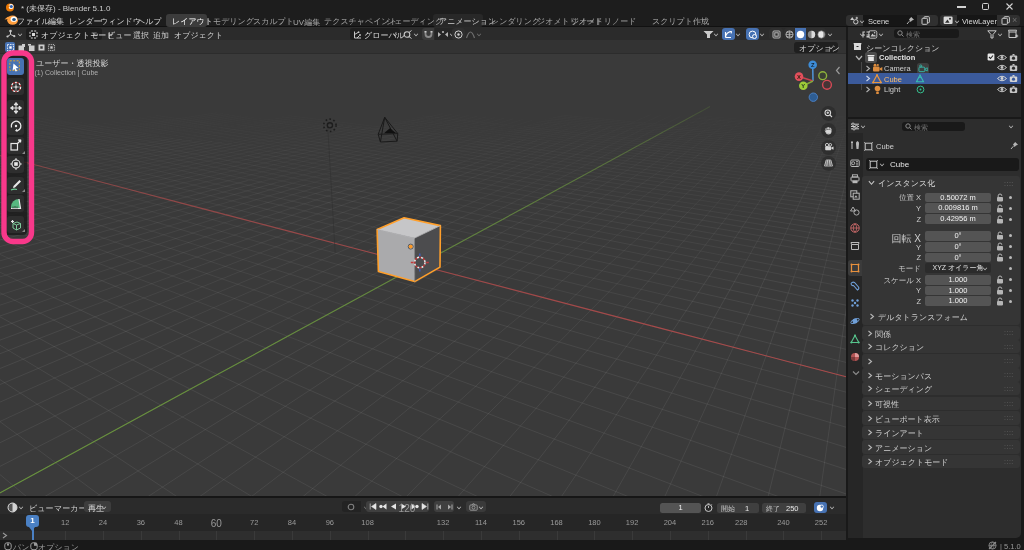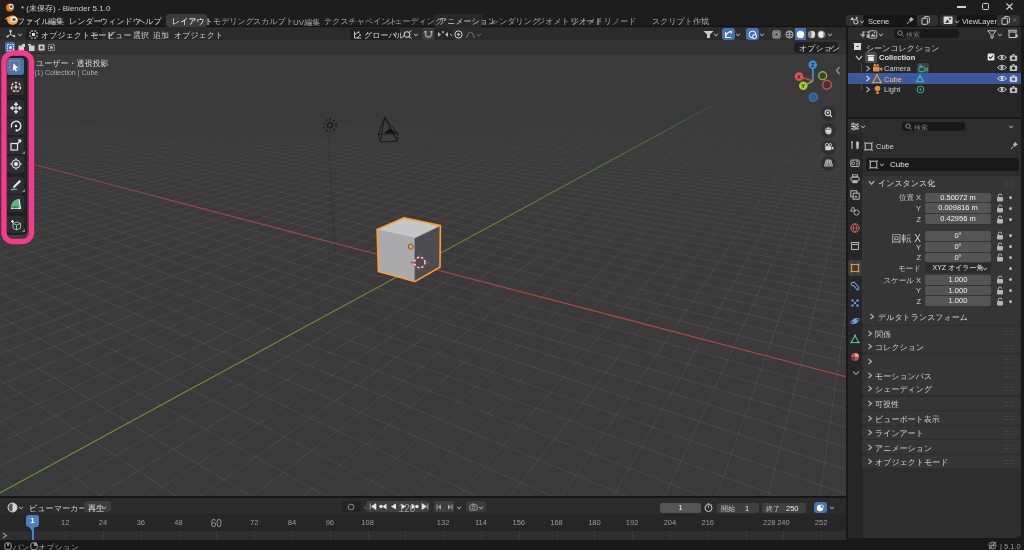--- a/index.html
+++ b/index.html
@@ -1107,21 +1107,21 @@
 <div class="ab" style="left:546.5px;top:517.5px;width:20px;text-align:center;color:#9a9a9a;font-size:7.5px">168</div>
 <div class="ab" style="left:556.5px;top:531px;width:1px;height:9px;background:#3a3a3a"></div>
 <div class="ab" style="left:584.4px;top:517.5px;width:20px;text-align:center;color:#9a9a9a;font-size:7.5px">180</div>
 <div class="ab" style="left:594.4px;top:531px;width:1px;height:9px;background:#3a3a3a"></div>
 <div class="ab" style="left:622.1px;top:517.5px;width:20px;text-align:center;color:#9a9a9a;font-size:7.5px">192</div>
 <div class="ab" style="left:632.1px;top:531px;width:1px;height:9px;background:#3a3a3a"></div>
 <div class="ab" style="left:659.9px;top:517.5px;width:20px;text-align:center;color:#9a9a9a;font-size:7.5px">204</div>
 <div class="ab" style="left:669.9px;top:531px;width:1px;height:9px;background:#3a3a3a"></div>
 <div class="ab" style="left:697.8px;top:517.5px;width:20px;text-align:center;color:#9a9a9a;font-size:7.5px">216</div>
 <div class="ab" style="left:707.8px;top:531px;width:1px;height:9px;background:#3a3a3a"></div>
-<div class="ab" style="left:763px;top:517.5px;width:20px;text-align:left;color:#9a9a9a;font-size:7.5px">228</div>
+<div class="ab" style="left:735px;top:517.5px;width:20px;text-align:left;color:#9a9a9a;font-size:7.5px">228</div>
 <div class="ab" style="left:745.5px;top:531px;width:1px;height:9px;background:#3a3a3a"></div>
 <div class="ab" style="left:773.4px;top:517.5px;width:20px;text-align:center;color:#9a9a9a;font-size:7.5px">240</div>
 <div class="ab" style="left:783.4px;top:531px;width:1px;height:9px;background:#3a3a3a"></div>
 <div class="ab" style="left:811.1px;top:517.5px;width:20px;text-align:center;color:#9a9a9a;font-size:7.5px">252</div>
 <div class="ab" style="left:821.1px;top:531px;width:1px;height:9px;background:#3a3a3a"></div>
 <div class="ab" style="left:31.5px;top:528px;width:2px;height:12px;background:#4a80c4"></div>
 <div class="ab" style="left:26px;top:514.5px;width:13px;height:12.5px;background:#4a80c4;border-radius:3px;text-align:center;color:#fff;font-size:8px;font-weight:bold;line-height:12px">1</div>
 <div class="ab" style="left:29px;top:526.5px;width:0;height:0;border-left:3.5px solid transparent;border-right:3.5px solid transparent;border-top:4px solid #4a80c4"></div>
 <div class="ab" style="left:2px;top:532px">
     <svg width="6" height="7" viewBox="0 0 6 7">

